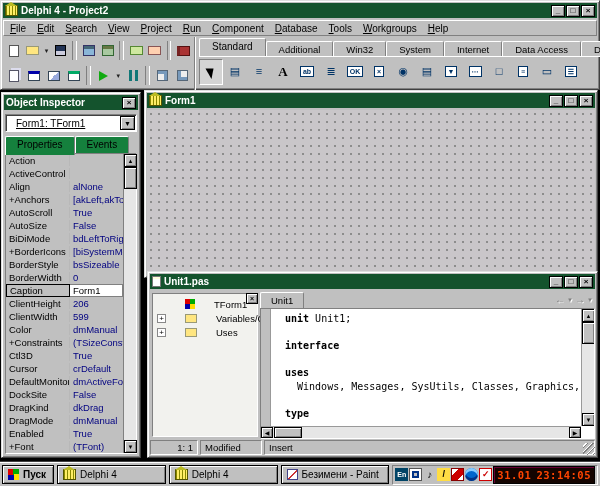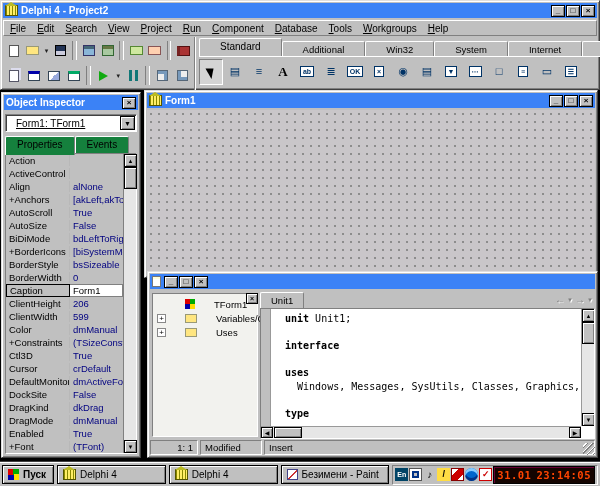--- a/index.html
+++ b/index.html
@@ -3,21 +3,21 @@
 <meta charset="utf-8">
 <style>
   * { margin:0; padding:0; box-sizing:border-box; }
   html,body { width:600px; height:486px; overflow:hidden; }
   body { background:#000 radial-gradient(circle, #a00 0.8px, transparent 1px); background-size:53px 9px;
          font-family:"Liberation Sans", sans-serif; font-size:10px; color:#000; }
   #screen { position:relative; width:600px; height:486px; }
 
   .win { position:absolute; background:#c0c0c0; border:1px solid #404040; border-top-color:#dfdfdf; border-left-color:#dfdfdf;
          box-shadow: inset 1px 1px 0 #fff, inset -1px -1px 0 #808080; }
-  .tbar { height:15px; background:#3b82f6; display:flex; align-items:center; padding:0 2px; gap:3px; margin:2px; }
+  .tbar { height:15px; background:#14532d; display:flex; align-items:center; padding:0 2px; gap:3px; margin:2px; }
   .tbar-txt { color:#fff; font-weight:bold; font-size:10px; flex:1; white-space:nowrap; overflow:hidden; }
   .cap-btns { display:flex; gap:1px; }
   .cap-b { width:14px; height:12px; background:#c0c0c0; border:1px solid #000;
            box-shadow: inset 1px 1px 0 #fff, inset -1px -1px 0 #808080;
            font-size:8px; font-weight:bold; display:flex; align-items:center; justify-content:center; line-height:1; }
   .bevel-in { border:1px solid #808080; border-bottom-color:#fff; border-right-color:#fff; box-shadow: inset 1px 1px 0 #404040; }
 
   
   .delphi-ic { width:13px; height:11px; background:repeating-linear-gradient(90deg,#880 0 1px,#fe6 1px 3px); border:1px solid #550; position:relative; flex:none; }
   .delphi-ic:before { content:""; position:absolute; left:-1px; top:-4px; border-left:6px solid transparent; border-right:6px solid transparent; border-bottom:4px solid #bb2; }
@@ -48,21 +48,21 @@
   .s-form { width:12px; height:10px; background:#fff; border:1px solid #345; border-top:3px solid #00a; }
   .s-toggle { width:12px; height:10px; background:linear-gradient(135deg,#fff 50%,#9ad 50%); border:1px solid #345; }
   .s-newform { width:12px; height:10px; background:#fff; border:1px solid #345; border-top:3px solid #0a6; }
   .s-run { width:0; height:0; border-left:9px solid #1a1; border-top:5px solid transparent; border-bottom:5px solid transparent; }
   .s-pause { width:9px; height:11px; border-left:3px solid #177; border-right:3px solid #177; }
   .s-trace { width:11px; height:11px; background:#eee; border:1px solid #567; box-shadow: inset -3px 3px 0 #79b; }
   .s-step { width:11px; height:11px; background:#eee; border:1px solid #567; box-shadow: inset 3px -3px 0 #79b; }
 
   #palette { flex:1; position:relative; padding-left:4px; }
   #pal-tabs { display:flex; align-items:flex-end; height:19px; overflow:hidden; margin-right:24px; }
-  .ptab { padding:2px 20px 2px; border:1px solid #808080; border-bottom:none; border-top-color:#fff; border-left-color:#fff;
+  .ptab { padding:2px 12px 2px; border:1px solid #808080; border-bottom:none; border-top-color:#fff; border-left-color:#fff;
           background:#c0c0c0; font-size:9.5px; white-space:nowrap; height:15px; border-radius:2px 2px 0 0; }
   .ptab.active { height:18px; font-size:10px; box-shadow: 0 1px 0 #c0c0c0; }
   #pal-icons { display:flex; align-items:center; height:30px; border-top:1px solid #fff; }
   .pic { width:24px; height:26px; display:flex; align-items:center; justify-content:center; }
   .pic.pressed { border:1px solid #808080; border-bottom-color:#fff; border-right-color:#fff; background:#d4d4d4; }
   .pg { font-size:11px; color:#036; line-height:1; }
   .pg.bx { border:1px solid #036; background:#fff; font-size:7px; padding:1px 2px; font-weight:bold; }
   .pg.lab { font-family:"Liberation Serif", serif; font-weight:bold; font-size:13px; color:#000; }
   .pg.cur { width:0; height:0; border-left:7px solid #000; border-top:4px solid transparent; border-bottom:8px solid transparent; transform:rotate(-30deg); }
 
@@ -438,20 +438,21 @@
         <span class="sb-b">▲</span>
         <span class="sb-thumb" style="margin-bottom:auto;"></span>
         <span class="sb-b">▼</span>
       </div>
     </div>
   </div>
 
   <div class="win" id="editor">
     <div class="tbar">
       <span class="page-ic"></span>
+      <span class="tbar-txt">Unit1.pas</span>
       <span class="cap-btns">
         <span class="cap-b">_</span>
         <span class="cap-b">□</span>
         <span class="cap-b">×</span>
       </span>
     </div>
     <div id="ebody">
       <div id="explorer">
         <span id="exp-close">×</span>
         <div id="etree">

